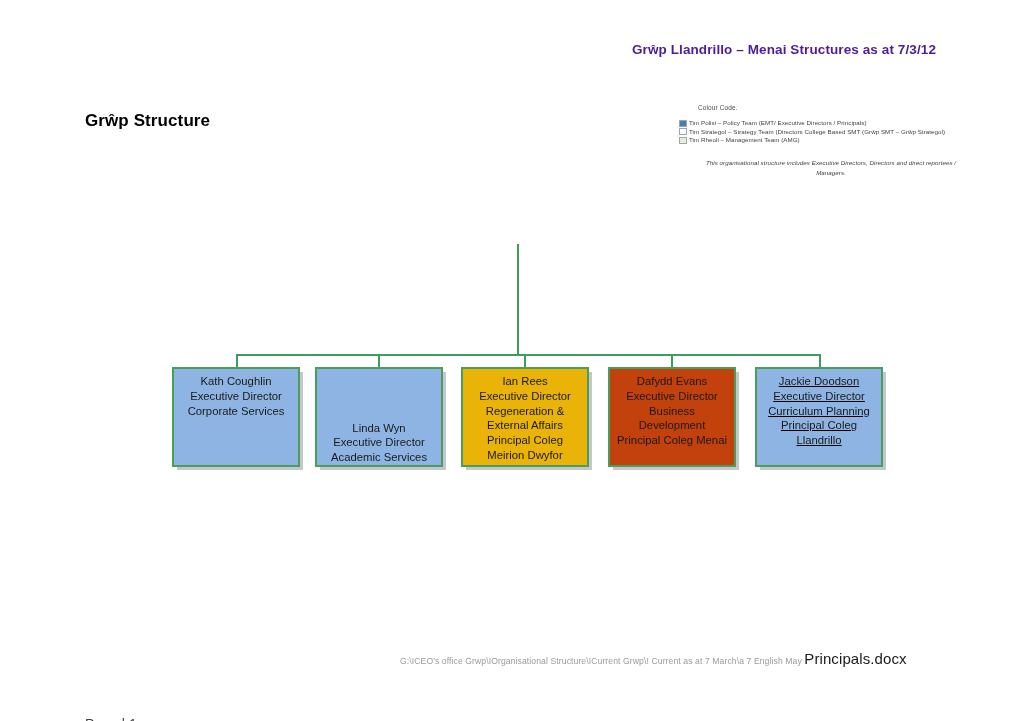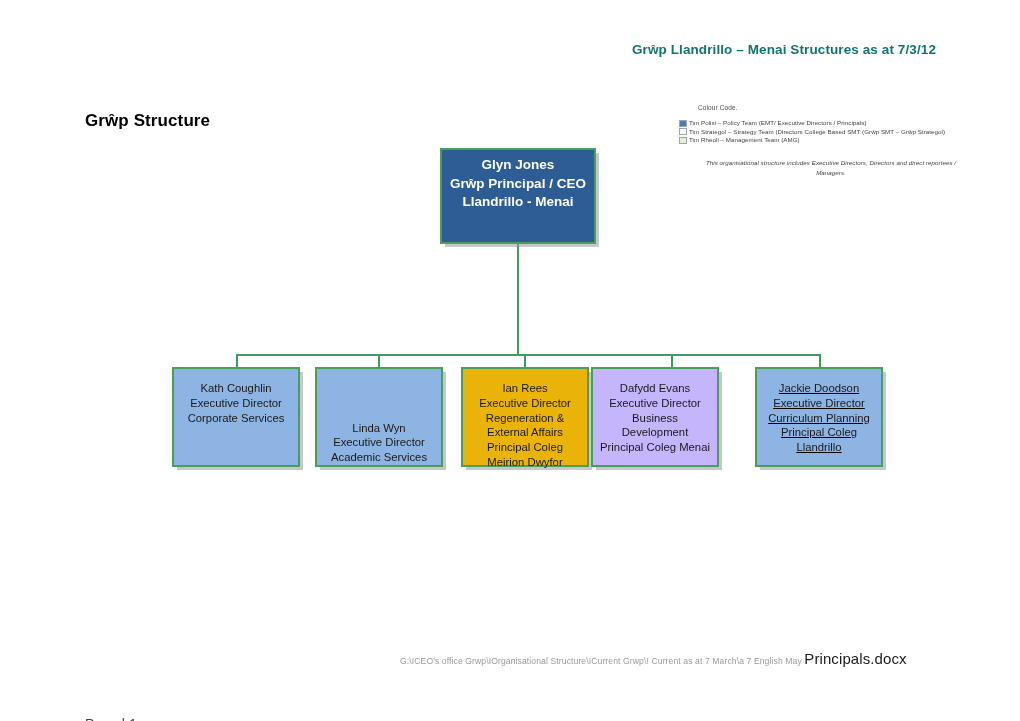--- a/index.html
+++ b/index.html
@@ -16,21 +16,21 @@
     color: #000;
   }
 
   
   #doc-header {
     position: absolute;
     top: 42px;
     right: 84px;
     font-size: 13.5px;
     font-weight: bold;
-    color: #0f766e;
+    color: #4c1d95;
     letter-spacing: 0.1px;
     white-space: nowrap;
   }
 
   
   #page-title {
     position: absolute;
     left: 85px;
     top: 111px;
     font-size: 17px;
@@ -134,21 +134,21 @@
   .node-child {
     top: 367px;
     width: 128px;
     height: 100px;
     background: #8db4e2;
   }
   .node-child .node-text {
     color: #1a1a1a;
     font-size: 11.3px;
     line-height: 14.8px;
-    padding-top: 12px;
+    padding-top: 5px;
   }
 
   
   #footer-page {
     position: absolute;
     left: 85px;
     top: 668px;
     font-size: 14px;
     color: #404040;
     margin-top: 48px;
@@ -201,25 +201,20 @@
   <div class="connector" style="left: 517px; top: 244px; width: 2px; height: 112px; background: rgb(63, 156, 94);"></div>
 
   <div class="connector" style="left: 236px; top: 354px; width: 585px; height: 2px; background: rgb(63, 156, 94);"></div>
 
   <div class="connector" style="left: 236px; top: 354px; width: 2px; height: 13px; background: rgb(63, 156, 94);"></div>
   <div class="connector" style="left: 378px; top: 354px; width: 2px; height: 13px; background: rgb(63, 156, 94);"></div>
   <div class="connector" style="left: 524px; top: 354px; width: 2px; height: 13px; background: rgb(63, 156, 94);"></div>
   <div class="connector" style="left: 671px; top: 354px; width: 2px; height: 13px; background: rgb(63, 156, 94);"></div>
   <div class="connector" style="left: 819px; top: 354px; width: 2px; height: 13px; background: rgb(63, 156, 94);"></div>
 
-  <div class="node" id="node-ceo" style="background: rgb(45, 93, 148); border-color: rgb(74, 158, 92);">
-    <span class="node-text" style="color: rgb(255, 255, 255);">Glyn Jones
-Grŵp Principal / CEO
-Llandrillo - Menai</span>
-  </div>
 
   <div class="node node-child" id="node-child-0" style="left: 172px; background: rgb(141, 180, 226); border-color: rgb(74, 158, 92);">
     <span class="node-text" style="color: rgb(26, 26, 26);">Kath Coughlin
 Executive Director
 Corporate Services</span>
   </div>
 
   <div class="node node-child" id="node-child-1" style="left: 315px; background: rgb(141, 180, 226); border-color: rgb(74, 158, 92); align-items: flex-end;">
     <span class="node-text" style="color: rgb(26, 26, 26);">Linda Wyn
 Executive Director
@@ -228,21 +223,21 @@
 
   <div class="node node-child" id="node-child-2" style="left: 461px; background: #eab308; border-color: rgb(74, 158, 92);">
     <span class="node-text" style="color: rgb(26, 26, 26);">Ian Rees
 Executive Director
 Regeneration &amp;
 External Affairs
 Principal Coleg
 Meirion Dwyfor</span>
   </div>
 
-  <div class="node node-child" id="node-child-3" style="left: 591px; background: #c4b5fd; border-color: rgb(74, 158, 92);">
+  <div class="node node-child" id="node-child-3" style="left: 608px; background: #c2410c; border-color: rgb(74, 158, 92);">
     <span class="node-text" style="color: rgb(26, 26, 26);">Dafydd Evans
 Executive Director
 Business
 Development
 Principal Coleg Menai</span>
   </div>
 
   <div class="node node-child" id="node-child-4" style="left: 755px; background: rgb(141, 180, 226); border-color: rgb(74, 158, 92); text-decoration: underline;">
     <span class="node-text" style="color: rgb(26, 26, 26);">Jackie Doodson
 Executive Director

